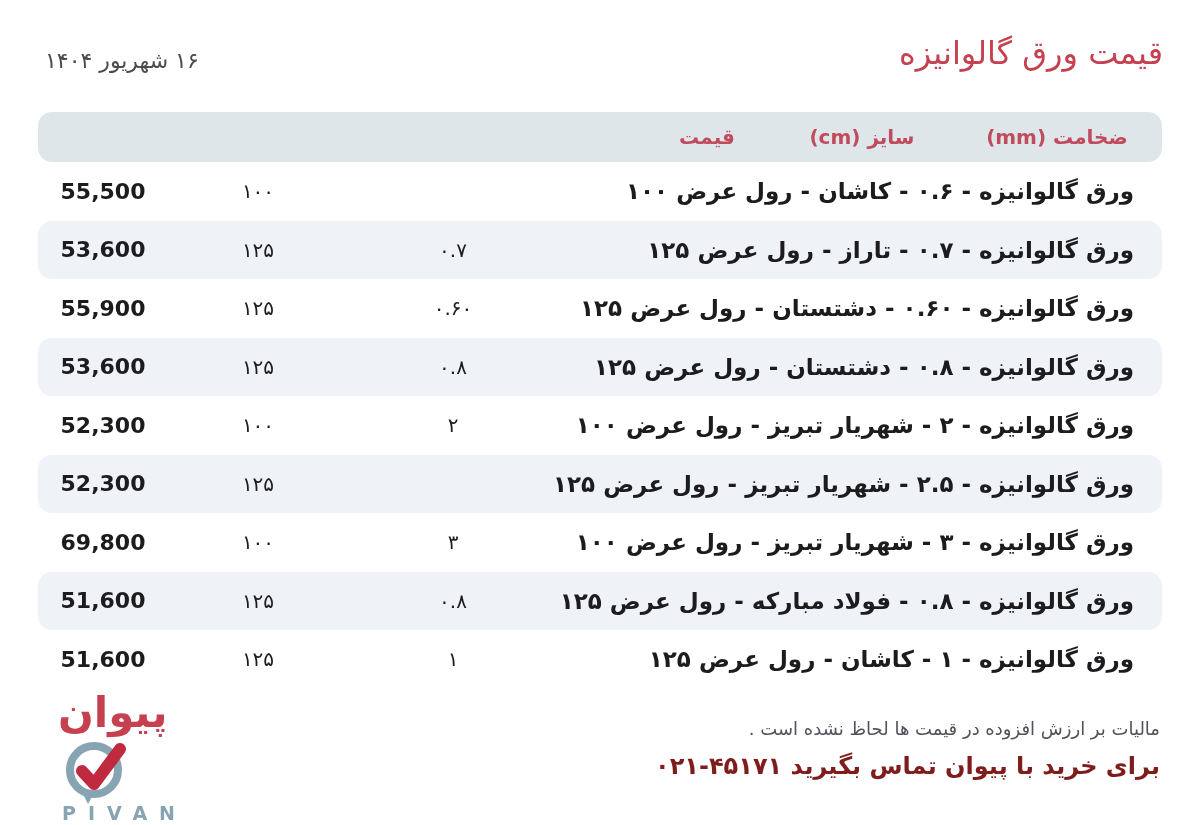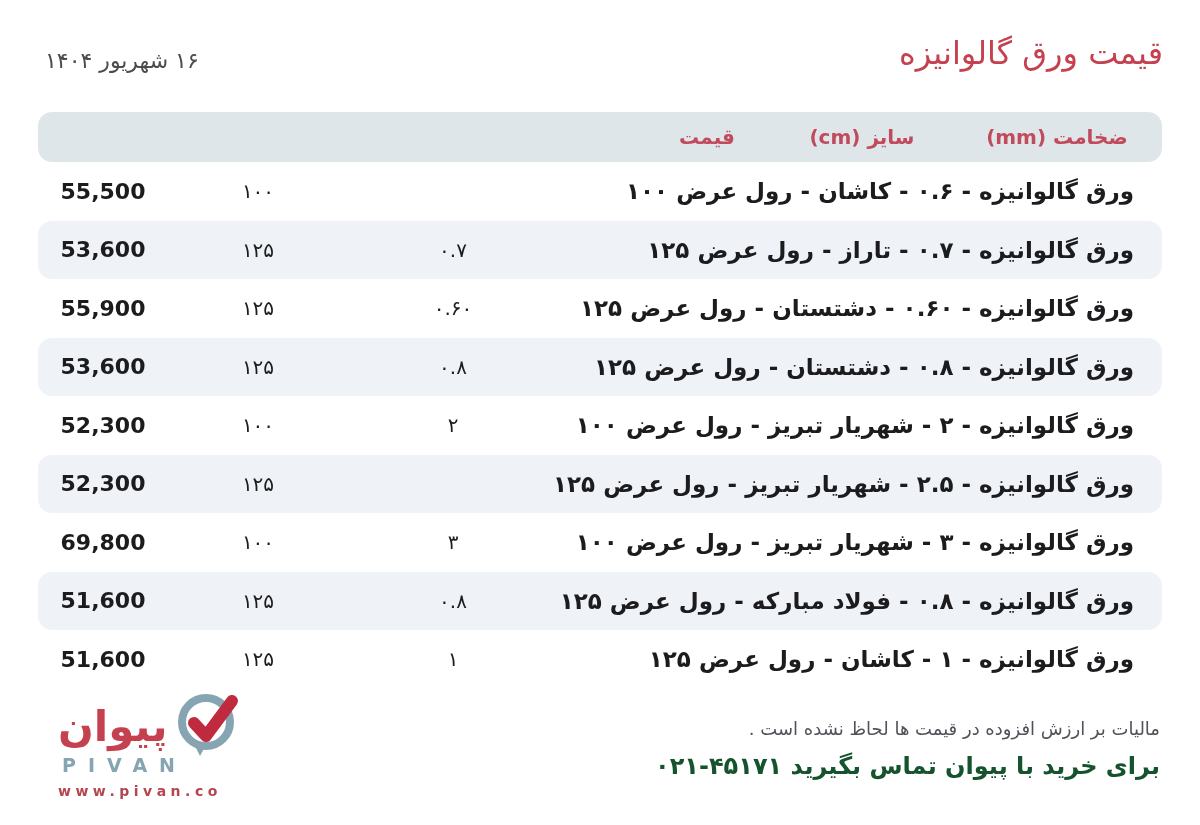--- a/index.html
+++ b/index.html
@@ -34,24 +34,24 @@
   .c-thick  { width:210px; text-align:center; font-size:20px; }
   .c-size   { width:180px; text-align:center; font-size:20px; }
   .c-price  { width:130px; text-align:center; font-size:22px; font-weight:700; direction:ltr; }
   .thead .c-thick, .thead .c-size, .thead .c-price { font-size:20px; font-weight:700; direction:rtl; }
   .note {
     position:absolute; top:718px; right:40px;
     font-size:18px; color:#51515a; direction:rtl;
   }
   .contact {
     position:absolute; top:752px; right:40px;
-    font-size:24px; color:#14532d; font-weight:700; direction:rtl;
+    font-size:24px; color:#7f1d1d; font-weight:700; direction:rtl;
   }
   .logo { position:absolute; left:58px; top:688px; width:240px; }
-  .logo-top { display:flex; flex-direction:row; align-items:center; justify-content:flex-start; gap:2px; direction:ltr; }
+  .logo-top { display:flex; flex-direction:column; align-items:flex-start; justify-content:flex-start; gap:2px; direction:ltr; }
   .logo-fa { font-size:42px; font-weight:700; color:#c5414f; direction:rtl; line-height:1; padding-top:4px; }
   .logo-mark { width:74px; height:74px; flex:0 0 auto; }
   .logo-en {
     margin-top:-8px; font-size:19px; color:#86a4b1;
     letter-spacing:12px; text-indent:4px; font-weight:700;
   }
   .logo-web {
     margin-top:7px; font-size:14px; color:#b5454f; font-weight:700;
     letter-spacing:4.5px;
   }

